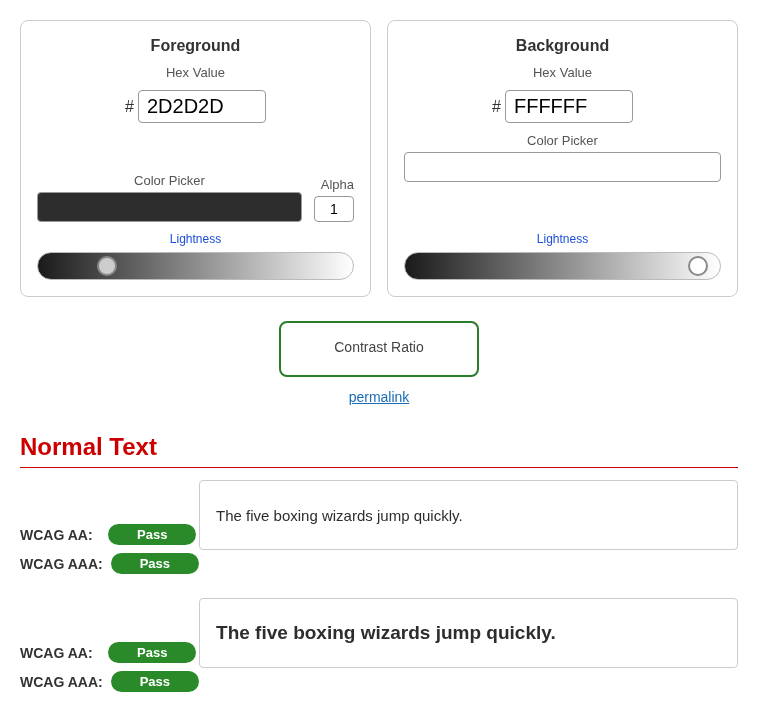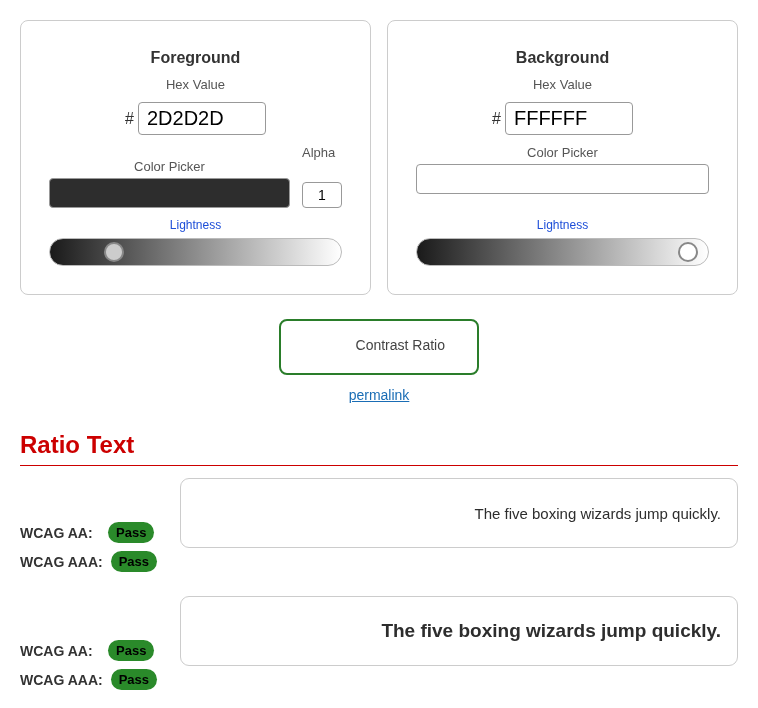--- a/index.html
+++ b/index.html
@@ -14,21 +14,21 @@
     .top-panels {
       display: flex;
       gap: 16px;
       margin-bottom: 24px;
     }
 
     .panel {
       flex: 1;
       border: 1px solid #ccc;
       border-radius: 8px;
-      padding: 28px;
+      padding: 16px;
       display: flex;
       flex-direction: column;
       align-items: center;
       gap: 10px;
     }
 
     .panel-title {
       font-weight: bold;
       font-size: 16px;
     }
@@ -70,22 +70,23 @@
       display: flex;
       flex-direction: column;
       align-items: center;
       gap: 4px;
       flex: 1;
     }
 
     .alpha-group {
       display: flex;
       flex-direction: column;
-      align-items: flex-start;
-      gap: 22px;
+      align-items: flex-end;
+      gap: 4px;
+      margin-top: 44px;
     }
 
     .picker-label {
       font-size: 13px;
       color: #555;
     }
 
     .color-picker-bar {
       width: 100%;
       height: 30px;
@@ -153,21 +154,21 @@
       height: 20px;
       border-radius: 50%;
       background: #fff;
       border: 2px solid #888;
     }
 
     .contrast-box {
       border: 2px solid #2a7d2a;
       border-radius: 8px;
       padding: 16px 32px;
-      text-align: right;
+      text-align: center;
       margin: 0 auto 12px;
       width: 200px;
     }
 
     .contrast-label {
       font-size: 14px;
       color: #444;
       margin-bottom: 4px;
     }
 
@@ -233,34 +234,34 @@
 
     .wcag-label-text {
       font-size: 14px;
       font-weight: bold;
       color: #333;
       min-width: 80px;
     }
 
     .pass-badge {
       background: #2a8a2a;
-      color: #000000;
+      color: #ffffff;
       font-size: 13px;
       font-weight: bold;
       border-radius: 12px;
-      padding: 3px 8px;
+      padding: 3px 29px;
     }
 
     .preview-box {
       flex: 1;
       border: 1px solid #ccc;
-      border-radius: 9px;
-      display: flex;
-      align-items: center;
-      justify-content: flex-end;
+      border-radius: 4px;
+      display: flex;
+      align-items: center;
+      justify-content: flex-start;
       padding: 16px;
       min-height: 70px;
       background: #fff;
     }
 
     .preview-text-normal {
       font-size: 15px;
       color: #2D2D2D;
     }
 
@@ -321,21 +322,21 @@
 </div>
 
 <div class="contrast-section">
   <div class="contrast-box">
     <div class="contrast-label">Contrast Ratio</div>
   </div>
   <a class="permalink">permalink</a>
 </div>
 
 <div class="wcag-section">
-  <div class="section-title">Ratio Text</div>
+  <div class="section-title">Normal Text</div>
   <div class="wcag-row">
     <div class="wcag-labels">
       <div class="wcag-label-row">
         <span class="wcag-label-text">WCAG AA:</span>
         <span class="pass-badge">Pass</span>
       </div>
       <div class="wcag-label-row">
         <span class="wcag-label-text">WCAG AAA:</span>
         <span class="pass-badge">Pass</span>
       </div>

